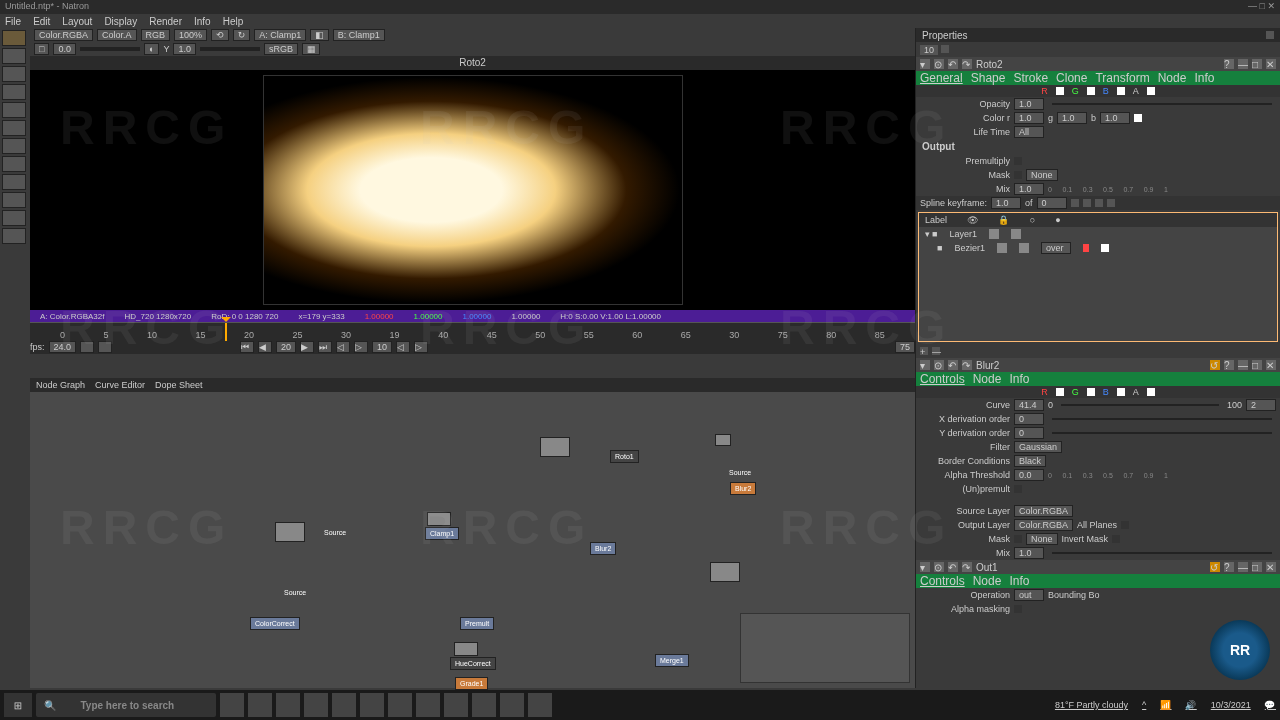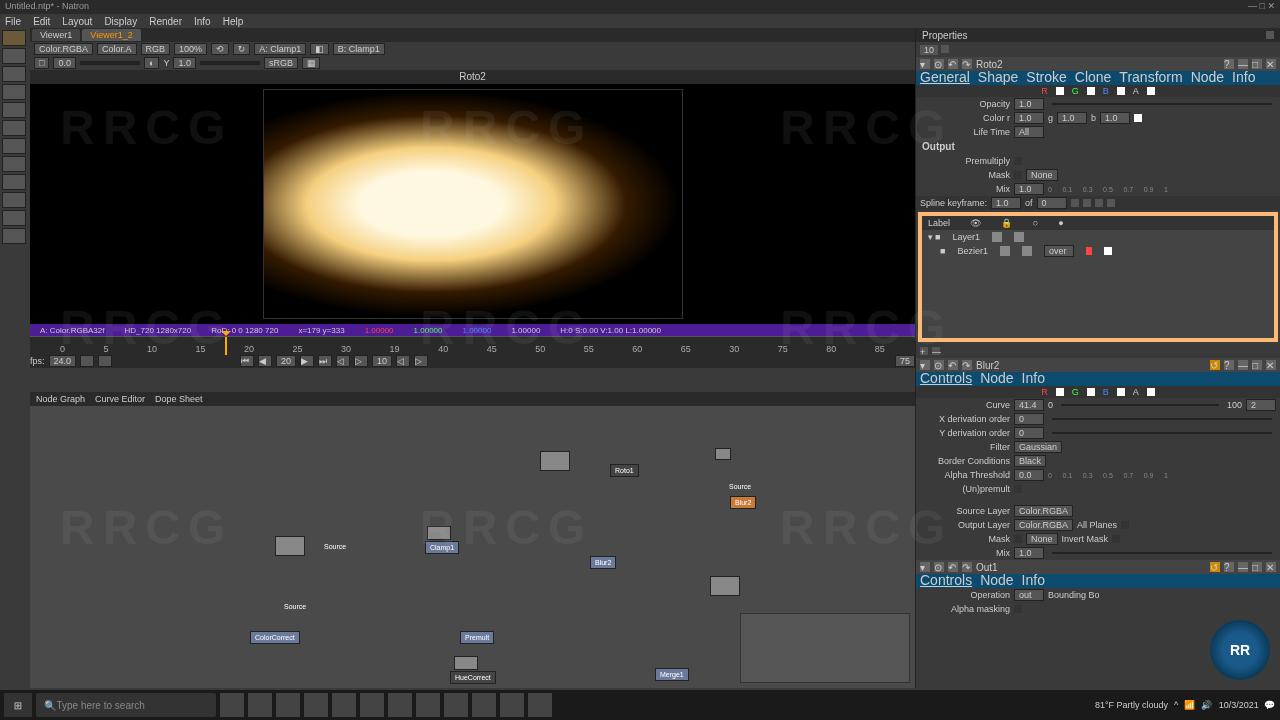--- a/index.html
+++ b/index.html
@@ -39,41 +39,41 @@
 .node.orange { background: #c87a3a; }
 .node.dark { background: #444; }
 .minimap { position: absolute; right: 5px; bottom: 5px; width: 170px; height: 70px; background: #555; border: 1px solid #333; }
 .right-panel { width: 365px; background: #3a3a3a; display: flex; flex-direction: column; border-left: 1px solid #222; }
 .panel-header { height: 14px; background: #2a2a2a; font-size: 10px; padding: 0 6px; display: flex; align-items: center; justify-content: space-between; }
 .panel-header .dots { display: flex; gap: 2px; }
 .dot { width: 8px; height: 8px; background: #555; }
 .prop-count { background: #555; padding: 0 4px; font-size: 9px; }
 .node-title { height: 14px; background: #444; display: flex; align-items: center; gap: 4px; padding: 0 4px; font-size: 10px; }
 .node-title .icon { width: 10px; height: 10px; background: #666; }
-.node-tabs-inner { height: 14px; background: #0c4a6e; display: flex; gap: 8px; padding: 0 4px; font-size: 14px; align-items: flex-end; }
+.node-tabs-inner { height: 14px; background: #15803d; display: flex; gap: 8px; padding: 0 4px; font-size: 12px; align-items: flex-end; }
 .node-tabs-inner span { cursor: pointer; }
 .prop-channels { height: 12px; display: flex; gap: 8px; justify-content: center; font-size: 9px; align-items: center; background: #333; }
 .ch-r { color: #f44; } .ch-g { color: #4f4; } .ch-b { color: #48f; } .ch-a { color: #ccc; }
 .chk { width: 8px; height: 8px; background: #fff; display: inline-block; }
 .prop-row { height: 14px; display: flex; align-items: center; gap: 4px; padding: 0 4px; font-size: 9px; }
 .prop-label { width: 90px; text-align: right; color: #ccc; }
 .prop-val { background: #555; padding: 0 4px; border: 1px solid #222; min-width: 30px; }
 .slider-track { flex: 1; height: 2px; background: #222; position: relative; margin: 0 4px; }
 .slider-ticks { display: flex; justify-content: space-between; font-size: 7px; color: #888; width: 120px; }
 .section-label { font-weight: bold; padding: 2px 6px; font-size: 10px; }
-.layer-list { background: #444; height: 130px; border: 4px solid #fdba74; margin: 2px; }
+.layer-list { background: #444; height: 130px; border: 1px solid #fdba74; margin: 2px; }
 .layer-header { height: 14px; background: #333; display: flex; gap: 20px; padding: 0 6px; font-size: 9px; align-items: center; }
 .layer-row { height: 14px; display: flex; gap: 12px; padding: 0 6px; font-size: 9px; align-items: center; }
 .layer-row .eye { width: 10px; height: 10px; background: #888; }
 .spacer { flex: 1; }
 .taskbar { position: absolute; bottom: 0; left: 0; right: 0; height: 30px; background: #1a1a1a; display: flex; align-items: center; gap: 4px; padding: 0 4px; }
 .taskbar .start { width: 28px; height: 24px; background: #333; display: flex; align-items: center; justify-content: center; }
 .taskbar .search { flex: 0 0 180px; height: 24px; background: #333; border-radius: 2px; display: flex; align-items: center; padding: 0 8px; font-size: 10px; color: #888; }
 .taskbar .tb-icon { width: 24px; height: 24px; background: #444; }
-.taskbar .tray { margin-left: auto; display: flex; gap: 6px; align-items: flex-start; font-size: 9px; color: #ccc; }
+.taskbar .tray { margin-left: auto; display: flex; gap: 14px; align-items: flex-start; font-size: 9px; color: #ccc; text-decoration: underline; }
 .watermark { position: absolute; color: rgba(200,200,200,0.08); font-size: 48px; font-weight: bold; pointer-events: none; letter-spacing: 8px; }
 .logo-overlay { position: absolute; right: 10px; bottom: 40px; width: 60px; height: 60px; border-radius: 50%; background: radial-gradient(circle, #1a5a8a 40%, #0a3a5a 70%); display: flex; align-items: center; justify-content: center; font-size: 14px; color: #fff; font-weight: bold; }
 </style>
 </head>
 <body>
 
 <div class="titlebar">
   <span>Untitled.ntp* - Natron</span>
   <span>— □ ✕</span>
 </div>
@@ -98,24 +98,20 @@
     <div class="tool"></div>
     <div class="tool"></div>
     <div class="tool"></div>
     <div class="tool"></div>
     <div class="tool"></div>
     <div class="tool"></div>
     <div class="tool"></div>
   </div>
 
   <div class="main-area">
-    <div class="viewer-tabs">
-      <span class="tab">Viewer1</span>
-      <span class="tab active">Viewer1_2</span>
-    </div>
 
     <div class="viewer-toolbar">
       <span class="tb-item">Color.RGBA</span>
       <span class="tb-item">Color.A</span>
       <span class="tb-item">RGB</span>
       <span class="tb-item">100%</span>
       <span class="tb-item">⟲</span>
       <span class="tb-item">↻</span>
       <span class="tb-item">A: Clamp1</span>
       <span class="tb-item">◧</span>
@@ -471,21 +467,21 @@
       <span class="prop-label">Alpha masking</span>
       <span class="chk" style="background:#333;"></span>
     </div>
   </div>
 </div>
 
 <div class="taskbar">
   <div class="start">⊞</div>
   <div class="search">
     <span>🔍</span>
-    <span style="margin-left:0;">Type here to search</span>
+    <span style="margin-left:24px;font-weight:bold;">Type here to search</span>
   </div>
   <div class="tb-icon"></div>
   <div class="tb-icon"></div>
   <div class="tb-icon"></div>
   <div class="tb-icon"></div>
   <div class="tb-icon"></div>
   <div class="tb-icon"></div>
   <div class="tb-icon"></div>
   <div class="tb-icon"></div>
   <div class="tb-icon"></div>

